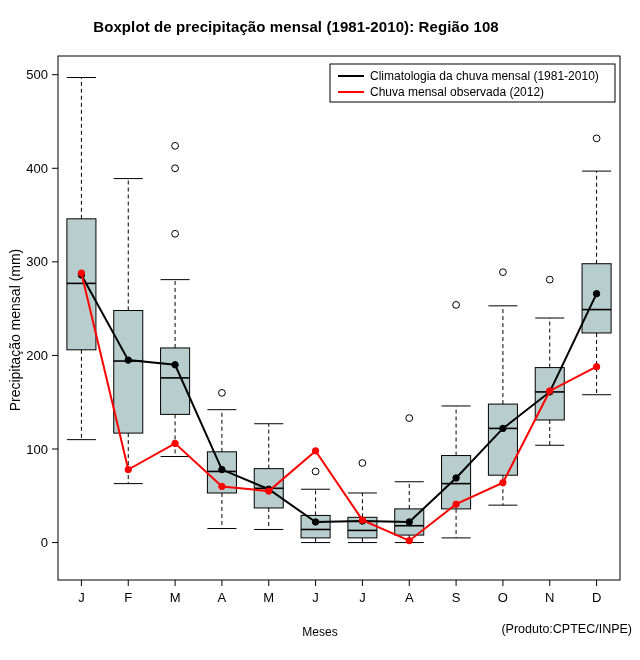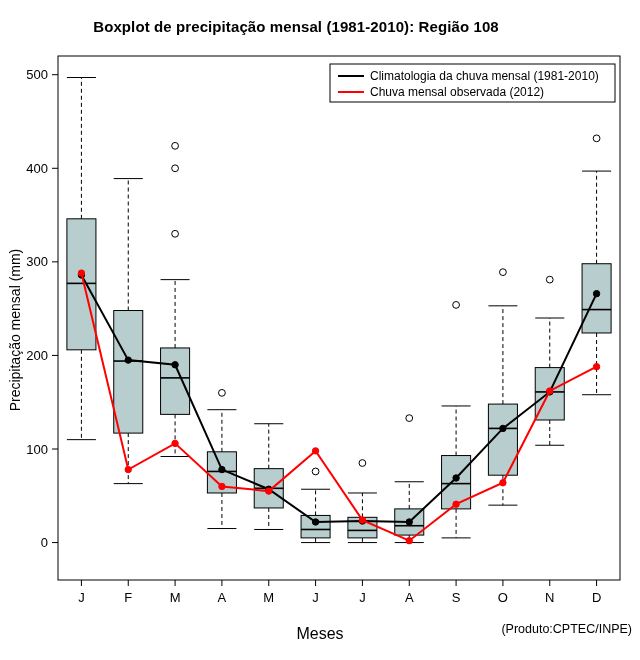--- a/index.html
+++ b/index.html
@@ -33,21 +33,21 @@
     position: absolute;
     top: 0;
     left: 0;
   }
   #x-axis-label {
     position: absolute;
     left: 0;
     width: 640px;
     top: 625px;
     text-align: center;
-    font-size: 16px;
+    font-size: 12px;
   }
   #y-axis-label {
     position: absolute;
     left: 2px;
     top: 330px;
     width: 260px;
     transform: translate(-50%, -50%) rotate(-90deg);
     transform-origin: center center;
     text-align: center;
     font-size: 14px;

